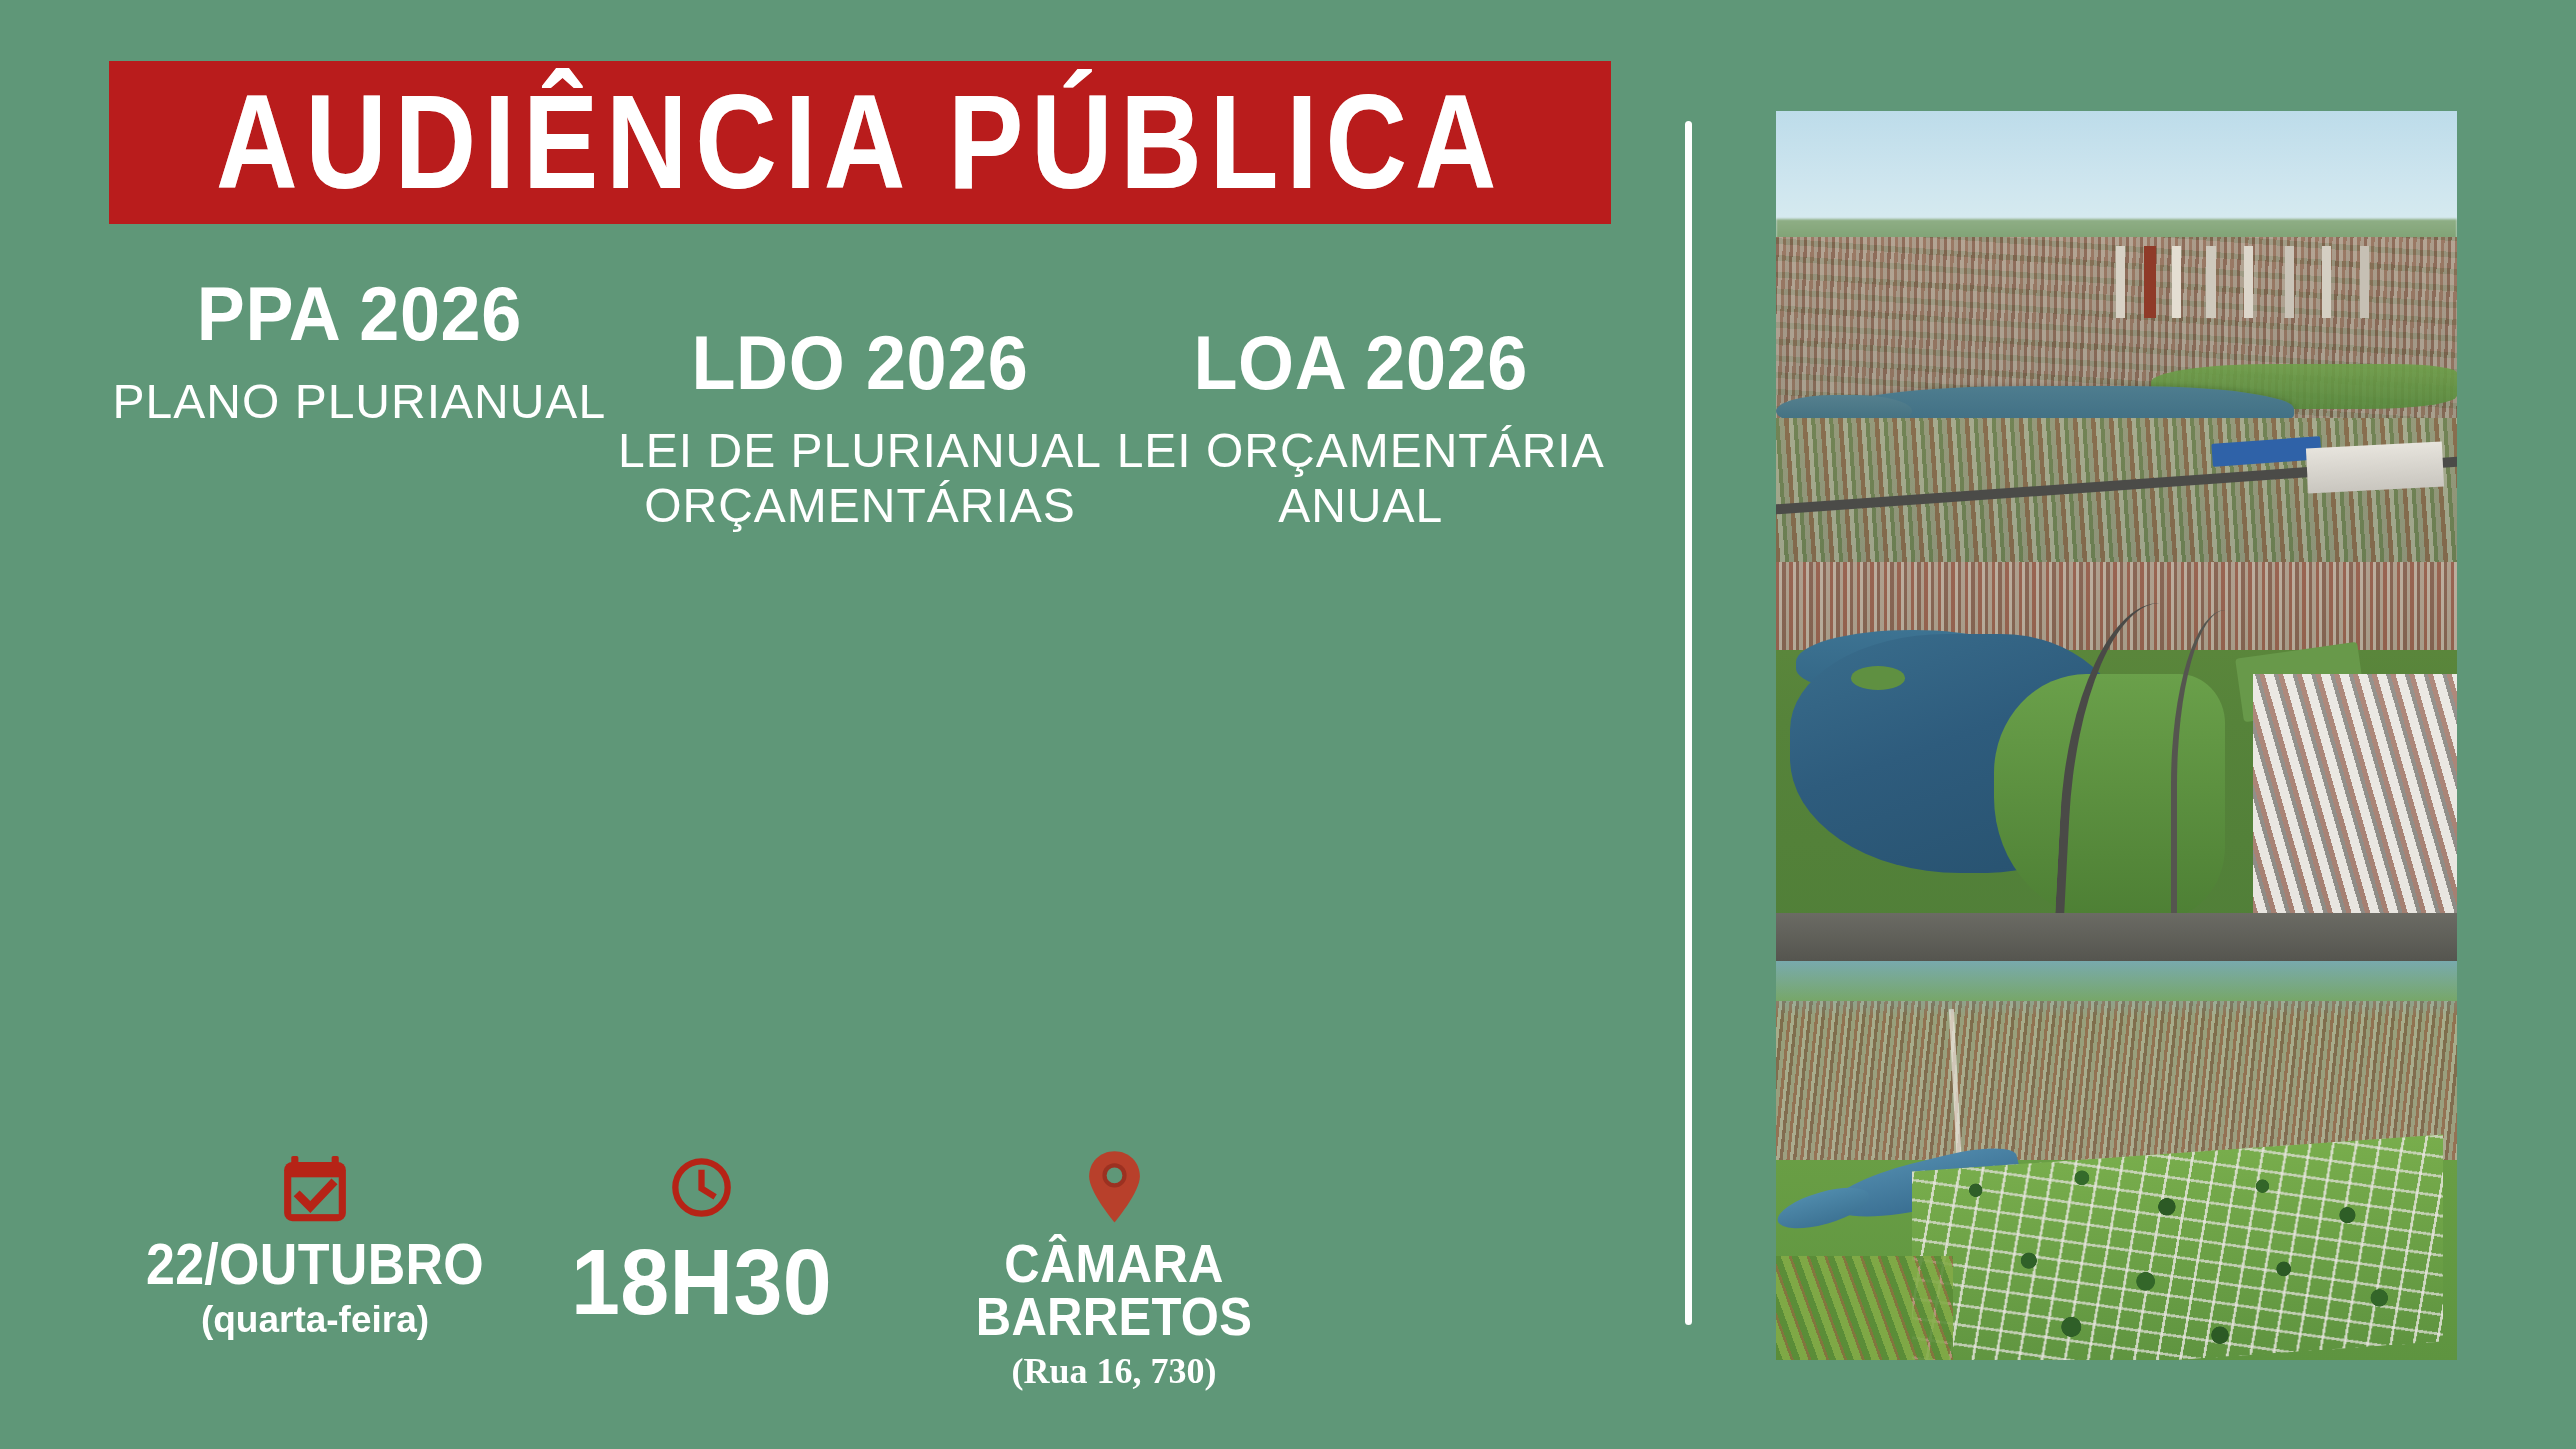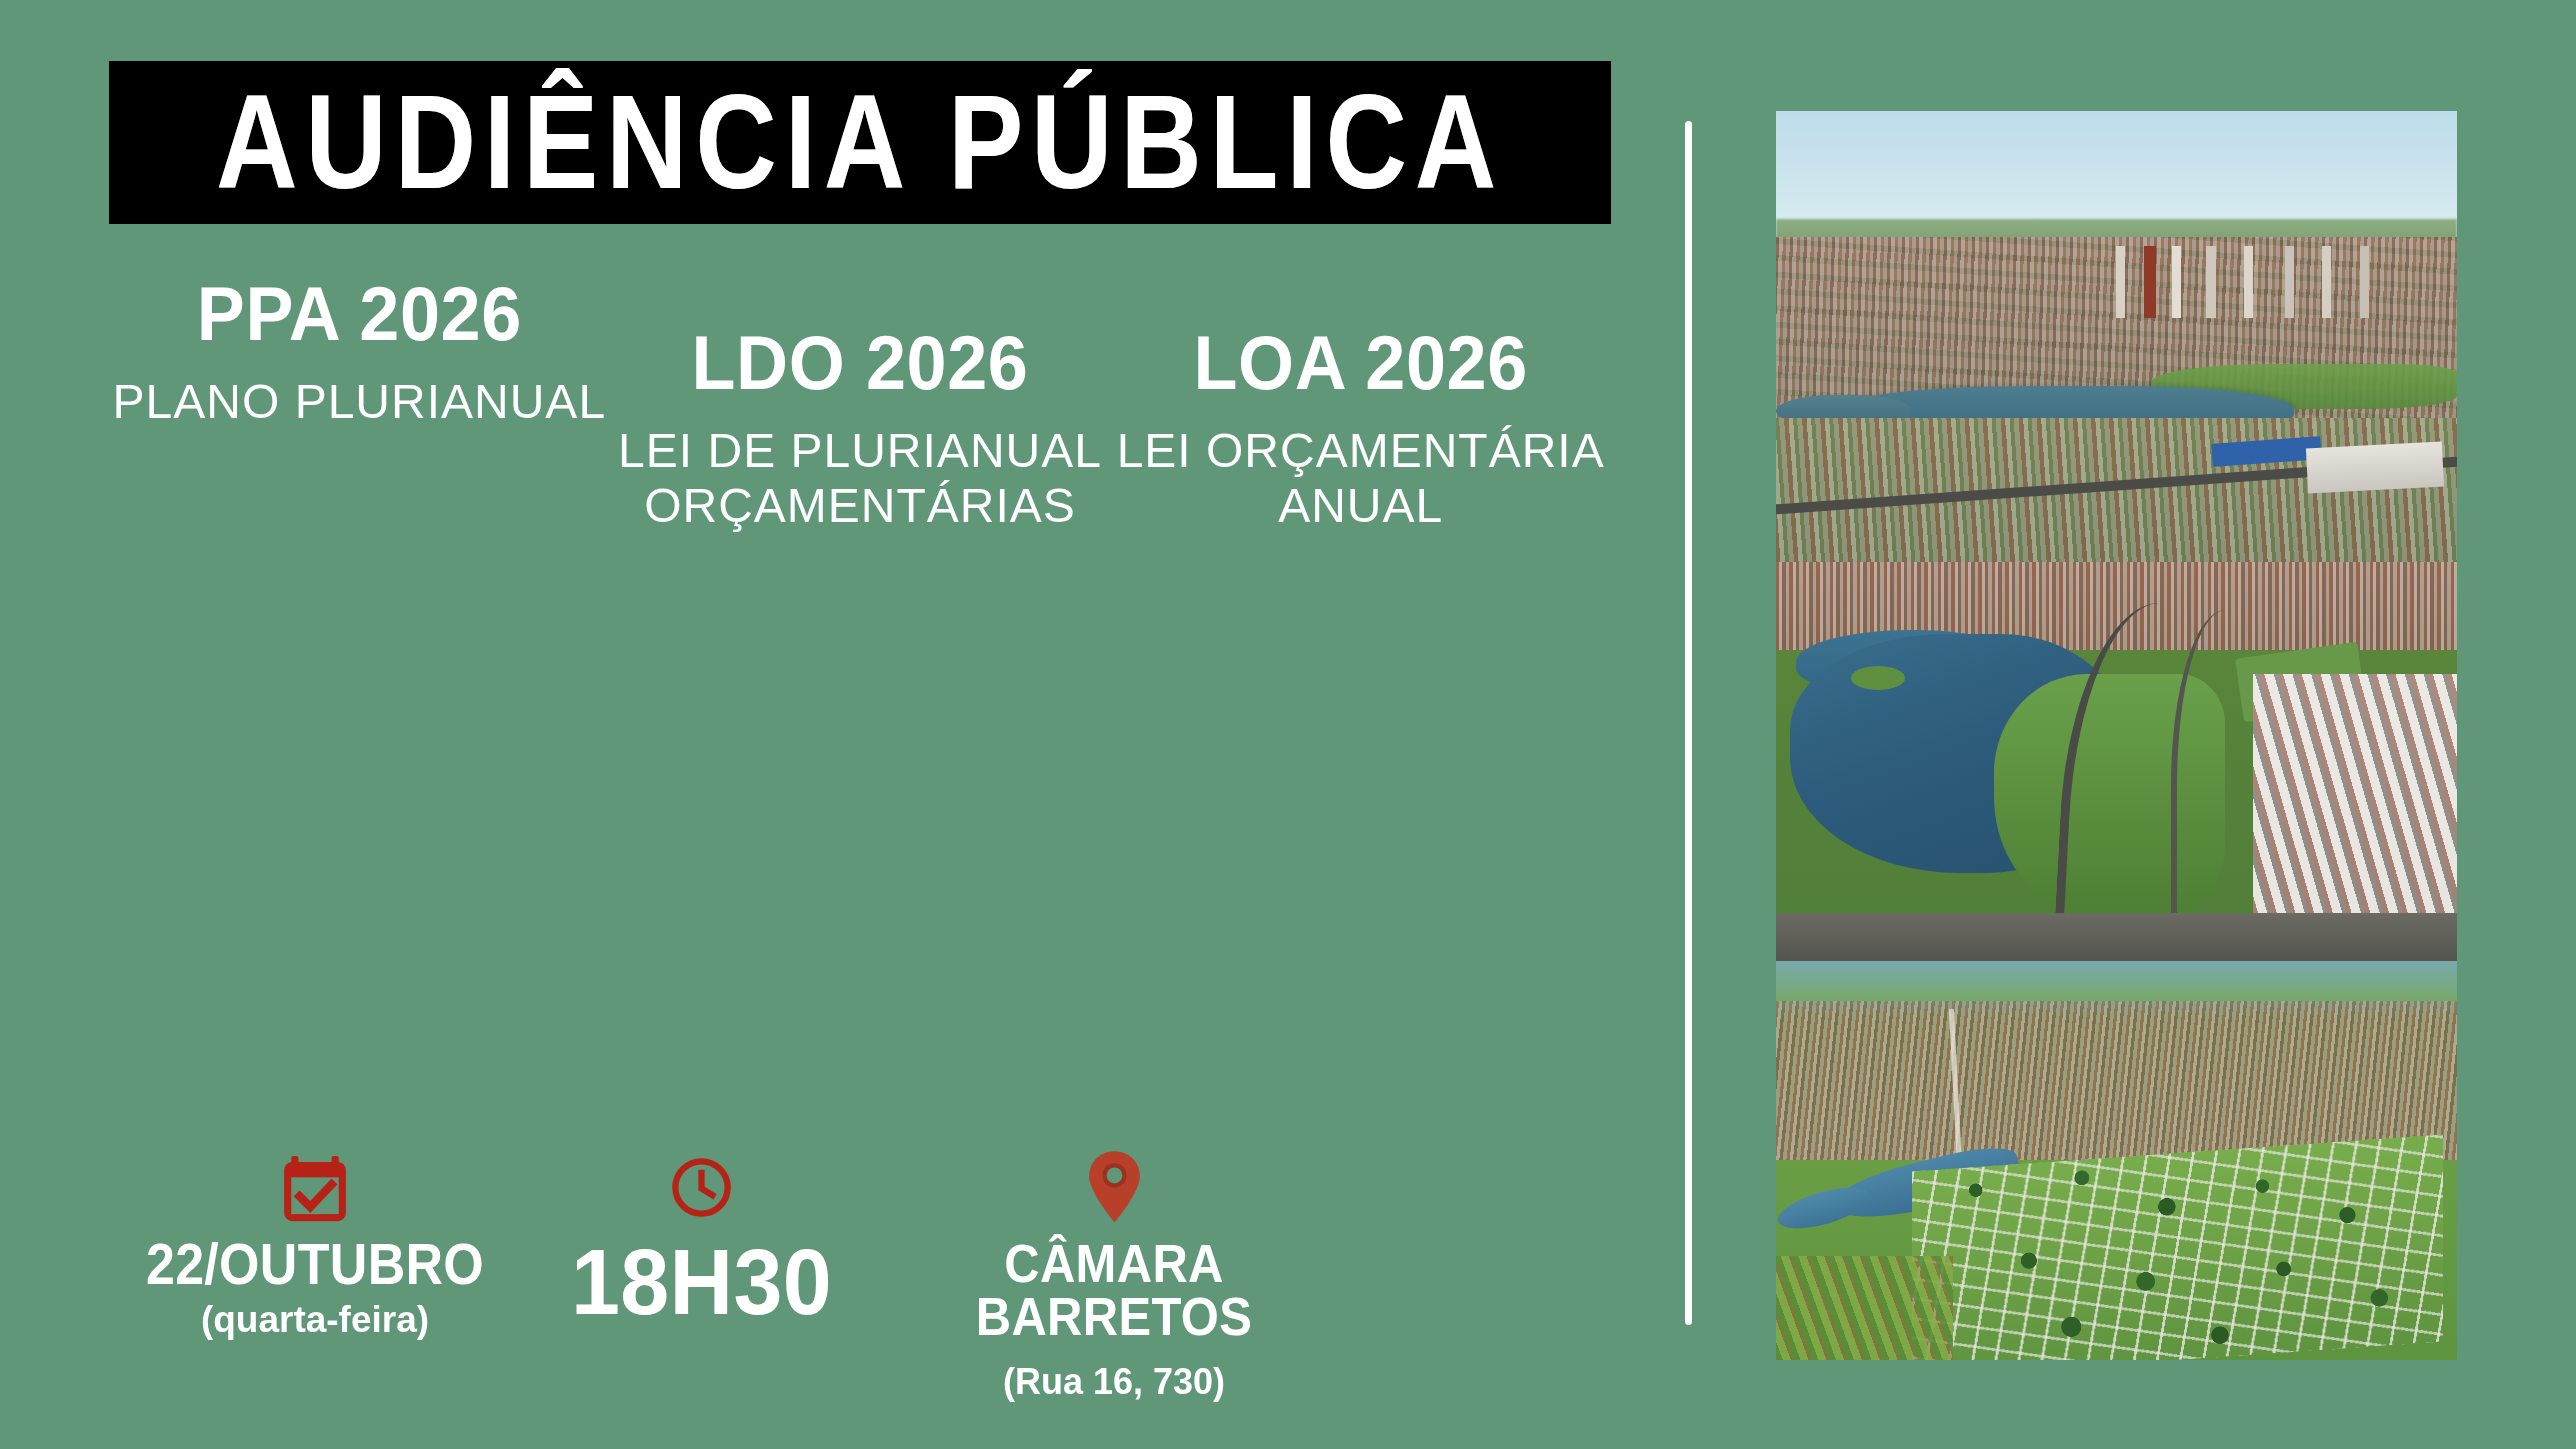--- a/index.html
+++ b/index.html
@@ -12,21 +12,21 @@
 
   
   .left-col{
     position:absolute; left:0; top:0; width:1687px; height:1449px;
   }
 
   
   .title-banner{
     position:absolute; left:109px; top:61px;
     width:1502px; height:163px;
-    background:#000000;
+    background:#b91c1c;
     display:flex; align-items:center; justify-content:center;
   }
   .title-banner-text{
     color:#FFFFFF;
     font-size:113px;
     font-weight:bold;
     letter-spacing:7.7px;
     line-height:1;
     white-space:nowrap;
     transform:scaleY(1.18);
@@ -89,21 +89,21 @@
   .info-date .info-main{ font-size:52px; transform:scaleY(1.1); }
   .info-time .info-main{ font-size:88px; transform:scaleY(1.06); }
   .info-place .info-main{ font-size:49px; line-height:1.08; transform:scaleY(1.08); }
 
   .info-sub{
     color:#FFFFFF;
     font-weight:bold;
     line-height:1.1;
   }
   .info-date .info-sub{ font-size:37px; margin-top:10.3px; }
-  .info-place .info-sub{ font-size:36px; margin-top:19px; }
+  .info-place .info-sub{ font-size:36px; margin-top:9px;font-family:Liberation Serif, serif; }
 
   
   .divider{
     position:absolute;
     left:1685px; top:121px;
     width:7px; height:1204px;
     background:#FFFFFF;
     border-radius:3.9px;
   }
 

